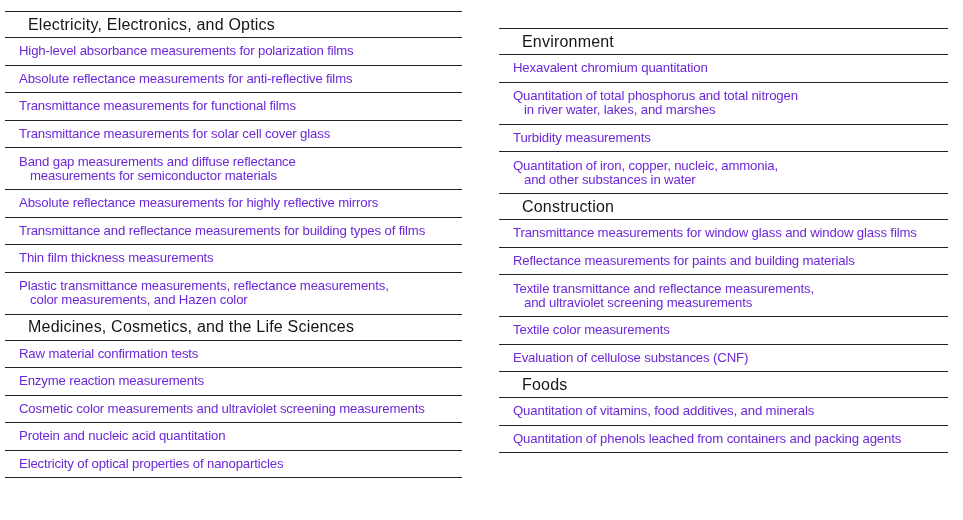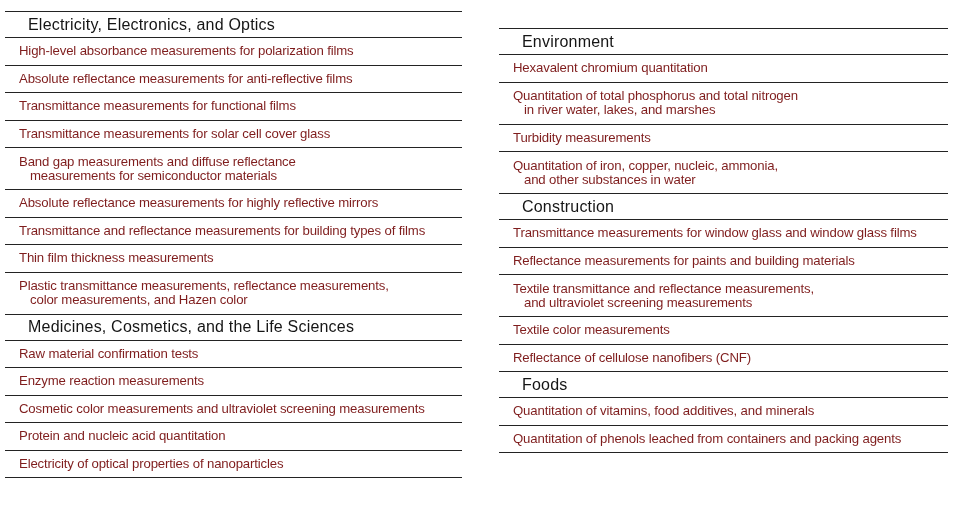--- a/index.html
+++ b/index.html
@@ -36,21 +36,21 @@
     letter-spacing: 0.2px;
     color: #151515;
     padding-left: 23px;
     white-space: nowrap;
   }
   .item-text {
     font-size: 13.2px;
     font-weight: 400;
     letter-spacing: -0.15px;
     line-height: 14px;
-    color: #7f1d1d;
+    color: #6d28d9;
     padding-left: 25px;
     text-indent: -11px;
     white-space: pre-line;
   }
 </style>
 </head>
 <body>
 
 <div class="col col-left">
 
@@ -140,21 +140,21 @@
   </div>
 
   <div class="row item-row two">
     <span class="item-text">Textile transmittance and reflectance measurements,
 and ultraviolet screening measurements</span>
   </div>
   <div class="row item-row">
     <span class="item-text">Textile color measurements</span>
   </div>
   <div class="row item-row">
-    <span class="item-text">Reflectance of cellulose nanofibers (CNF)</span>
+    <span class="item-text">Evaluation of cellulose substances (CNF)</span>
   </div>
 
   <div class="row header-row">
     <span class="header-text">Foods</span>
   </div>
   <div class="row item-row">
     <span class="item-text">Quantitation of vitamins, food additives, and minerals</span>
   </div>
   <div class="row item-row">
     <span class="item-text">Quantitation of phenols leached from containers and packing agents</span>

